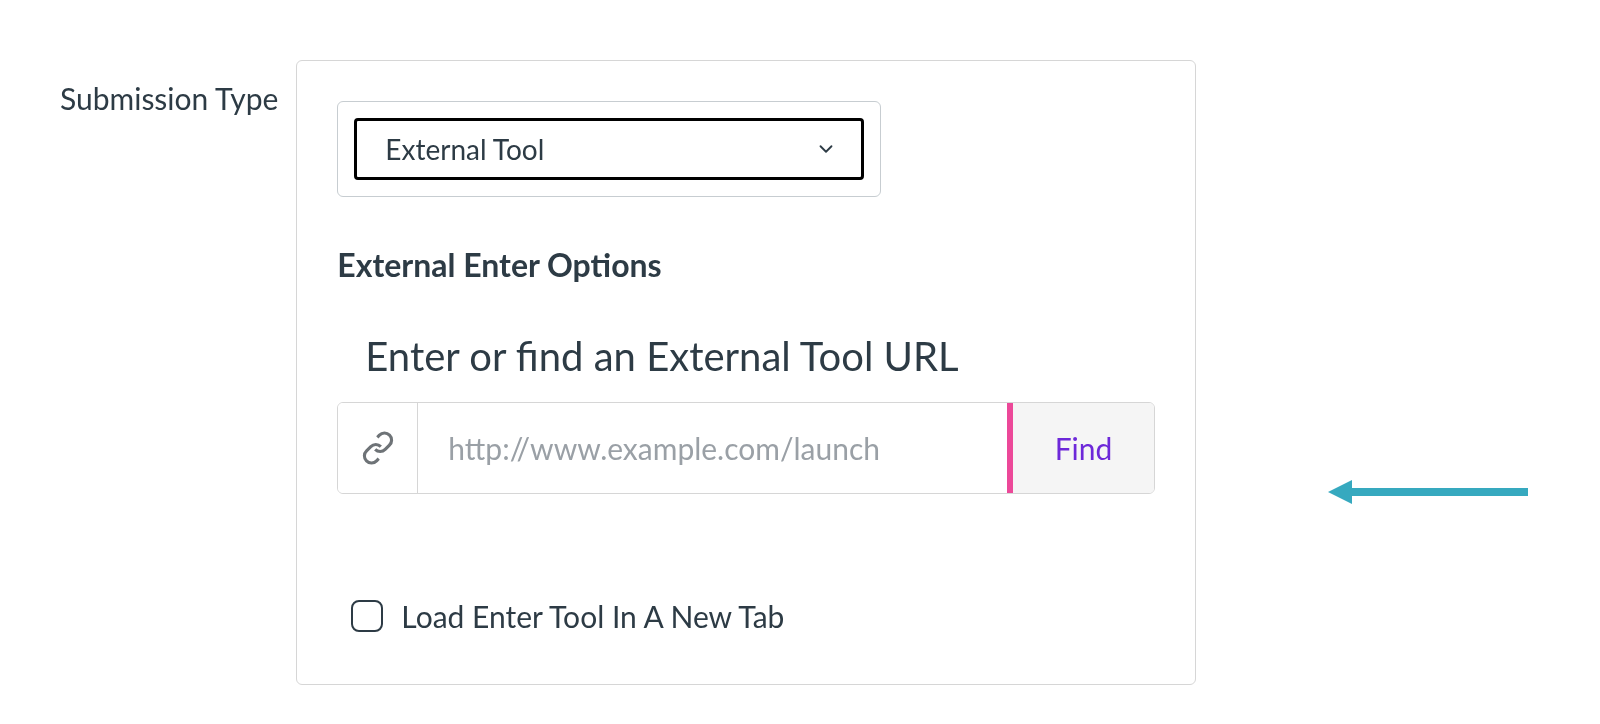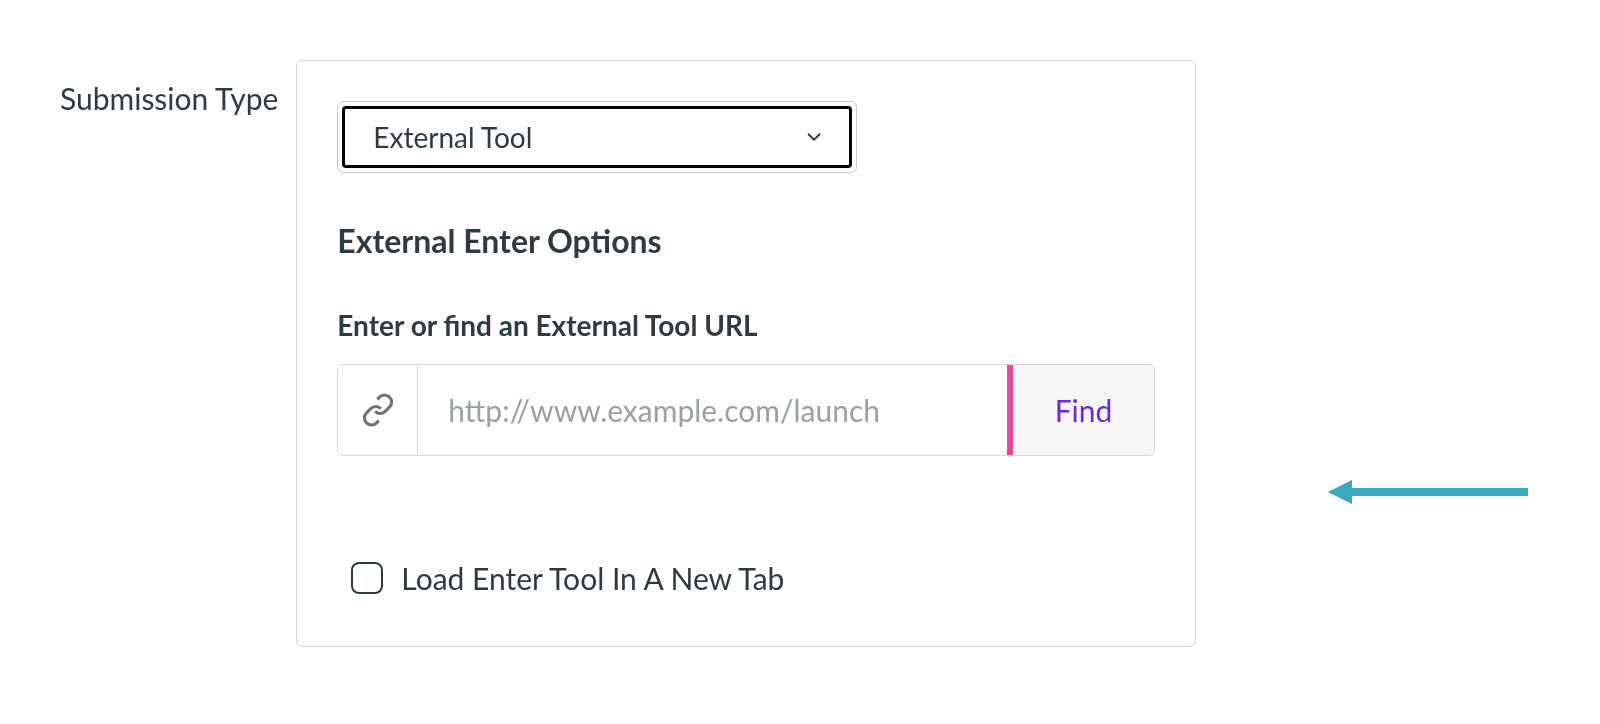--- a/index.html
+++ b/index.html
@@ -31,21 +31,21 @@
       border: 1px solid #d6d6d6;
       border-radius: 6px;
       padding: 40px 40px 50px 40px;
       flex: 0 0 900px;
       background: #fff;
     }
     .select-wrap {
       display: inline-block;
       border: 1px solid #c7cdd1;
       border-radius: 6px;
-      padding: 4px;
+      padding: 16px;
       margin-bottom: 48px;
     }
     .select-box {
       display: flex;
       align-items: center;
       justify-content: space-between;
       border: 3px solid #000000;
       border-radius: 4px;
       padding: 10px 24px 10px 28px;
       min-width: 510px;
@@ -61,24 +61,25 @@
       width: 22px;
       height: 22px;
     }
     .section-heading {
       font-size: 32px;
       font-weight: 700;
       color: #2d3b45;
       margin-bottom: 48px;
     }
     .sub-heading {
-      font-size: 28px;
-      font-weight: 700;
+      font-size: 40px;
+      font-weight: 400;
       color: #2d3b45;
       margin-bottom: 22px;
+      margin-left: 28px;
     }
     .url-input-group {
       display: flex;
       align-items: stretch;
       border: 1px solid #d6d6d6;
       border-radius: 6px;
       overflow: hidden;
       height: 92px;
       margin-bottom: 104px;
     }

